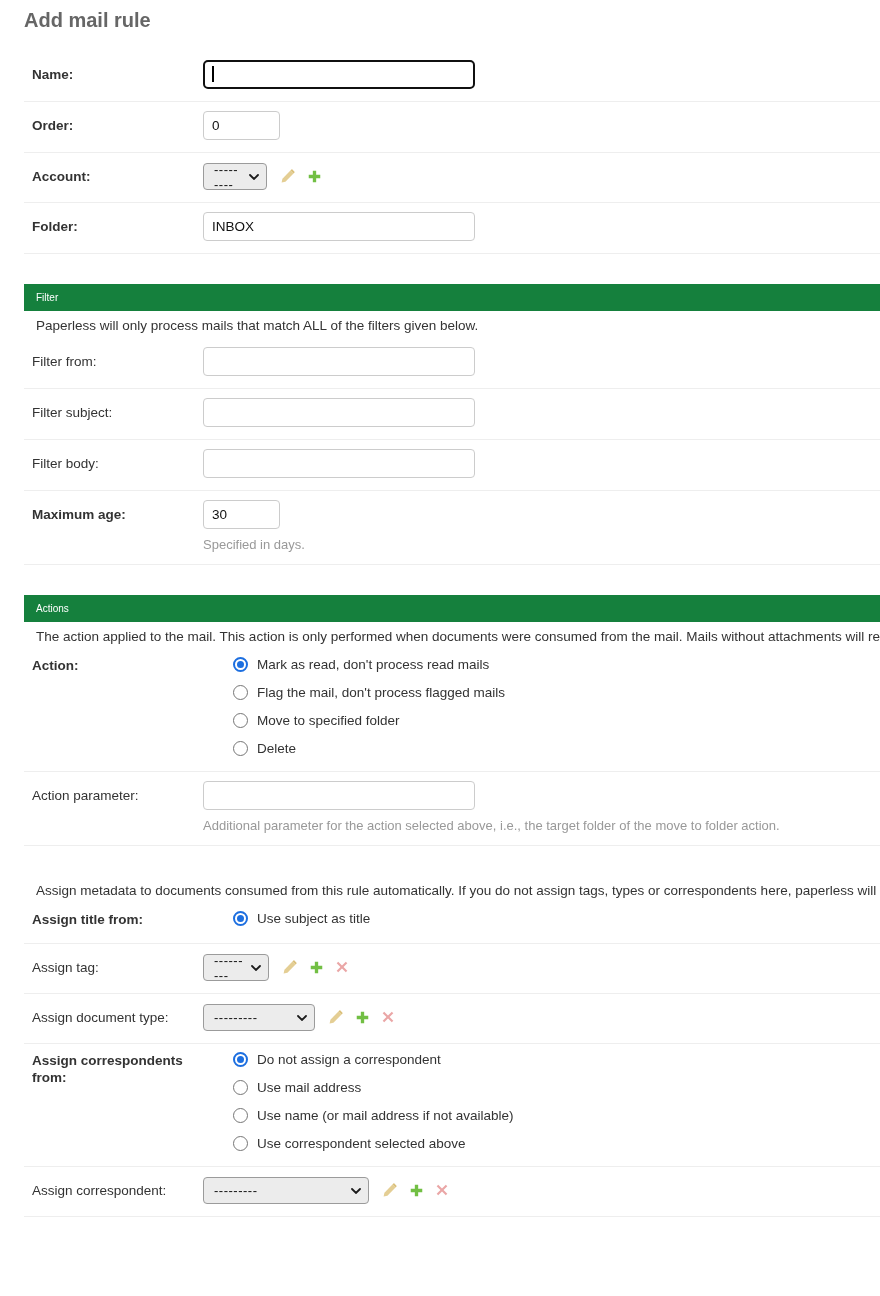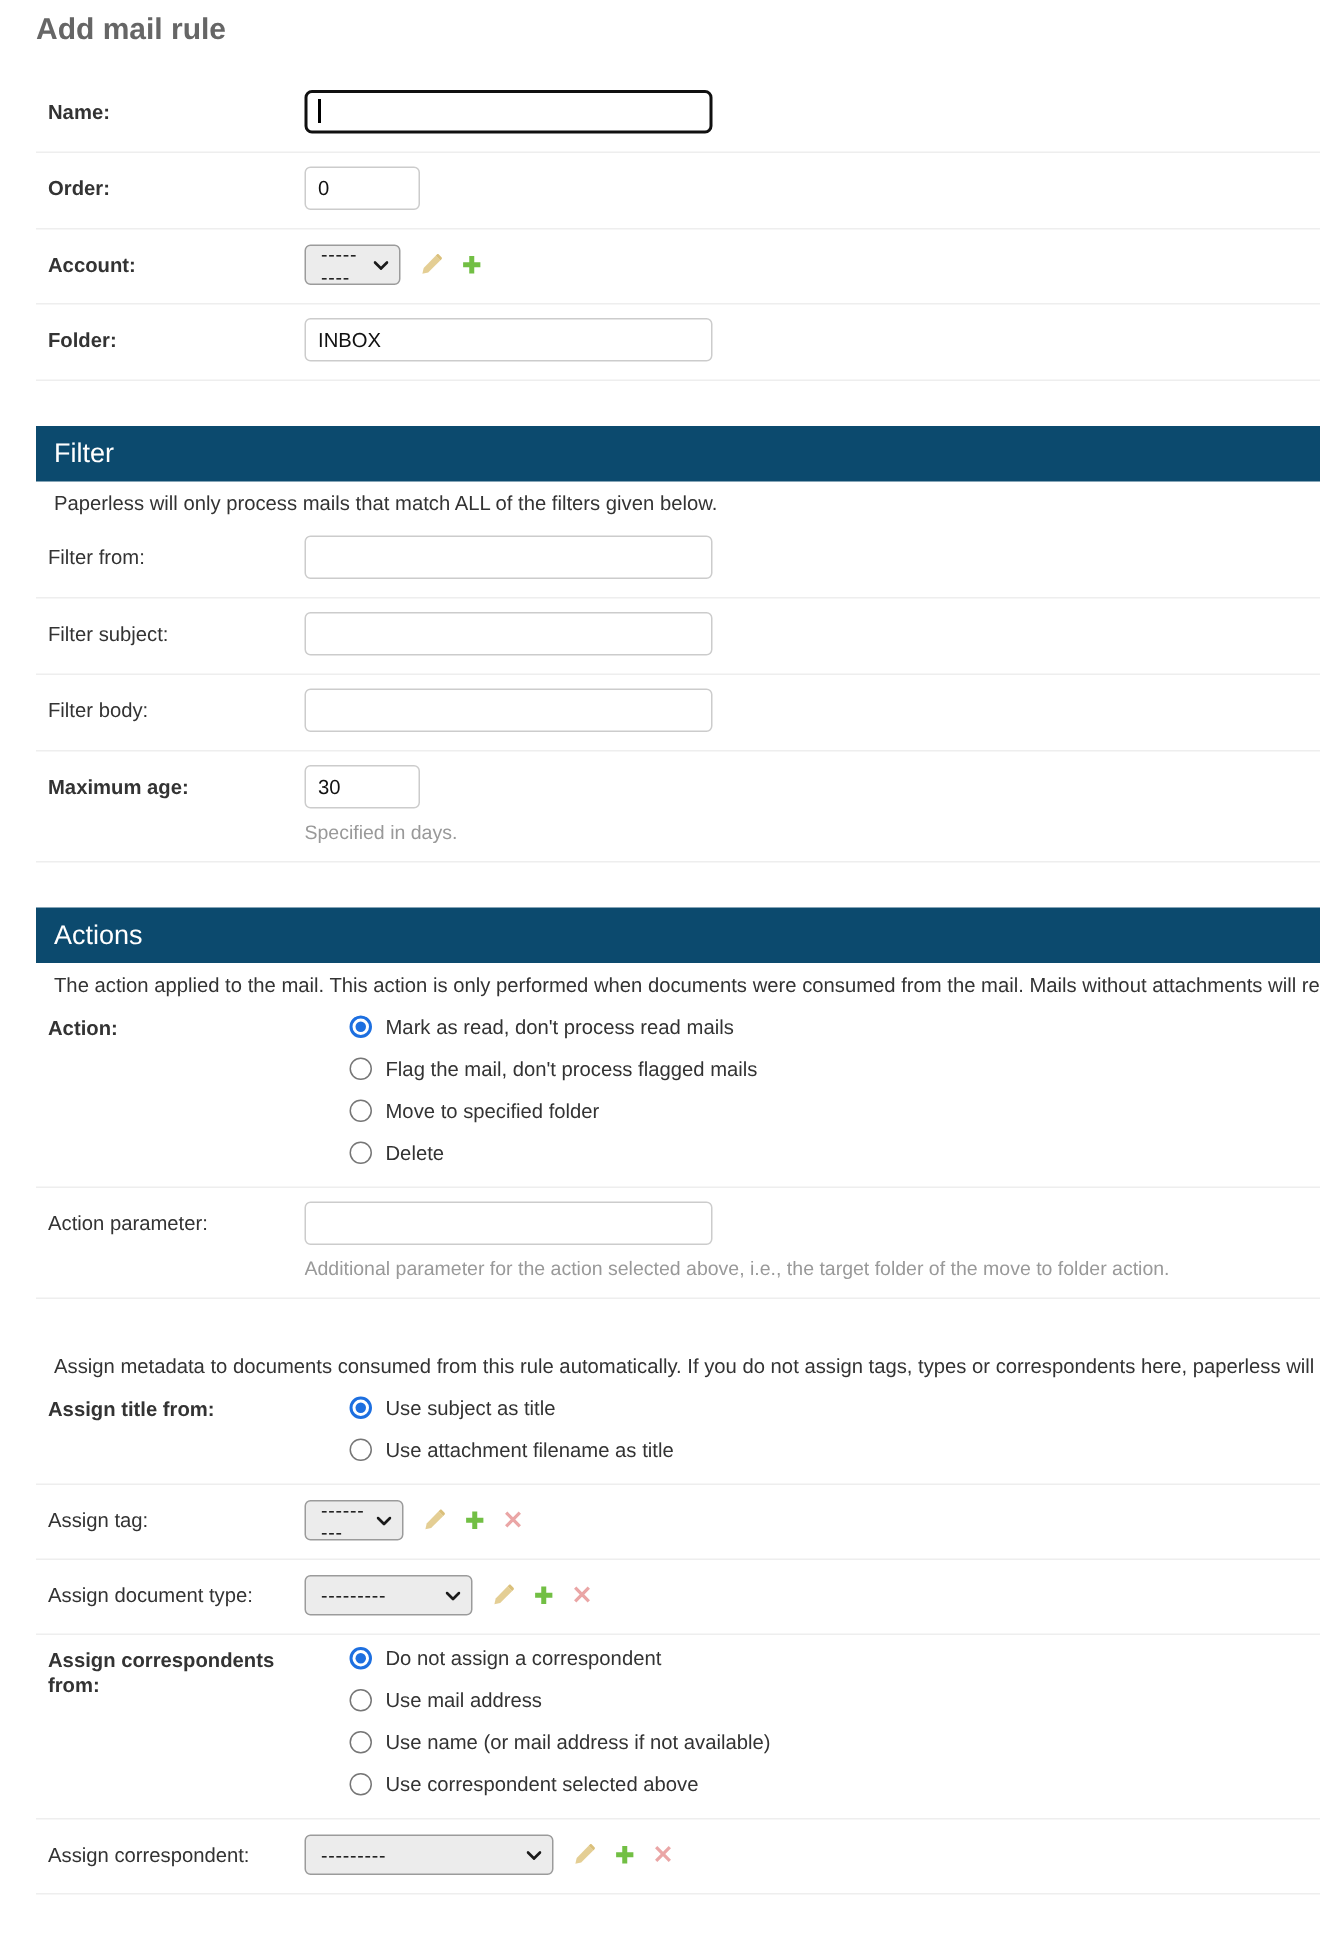--- a/index.html
+++ b/index.html
@@ -11,22 +11,22 @@
     font-size: 13.5px;
   }
   h1.page-title {
     margin: 0 0 0 24px; padding: 9px 0 19px 0;
     font-size: 20px; font-weight: 700; color: #666;
   }
   .module { margin-left: 24px; }
   .module + .module { margin-top: 30px; }
   h2.section-header {
     margin: 0; padding: 8px 12px;
-    background: #0c4a6e; color: #fff;
-    font-size: 18px; font-weight: 400;
+    background: #15803d; color: #fff;
+    font-size: 10px; font-weight: 400;
     white-space: nowrap; overflow: hidden;
   }
   p.section-desc {
     margin: 0; padding: 6px 12px 4px 12px;
     font-size: 13.5px; color: #333; line-height: 17px;
     white-space: nowrap; overflow: hidden;
   }
   .form-row {
     display: flex; align-items: flex-start;
     padding: 9px 0 12px 8px;
@@ -211,24 +211,20 @@
   <p class="section-desc">Assign metadata to documents consumed from this rule automatically. If you do not assign tags, types or correspondents here, paperless will still process all matching rules that you have defined.</p>
   <div class="form-row radios">
     <label class="flabel required">Assign title from:</label>
     <div class="field">
       <div class="radio-option">
         <span class="radio checked">
             <span class="dot"></span>
           </span>
         <span class="radio-label">Use subject as title</span>
       </div>
-      <div class="radio-option">
-        <span class="radio"></span>
-        <span class="radio-label">Use attachment filename as title</span>
-      </div>
     </div>
   </div>
   <div class="form-row">
     <label class="flabel">Assign tag:</label>
     <div class="field field-flex">
       <div class="selectbox w-tag">
         <span class="sel-text">---------</span>
         <svg width="10" height="6" viewBox="0 0 10 6">
             <path d="M1 1l4 4 4-4" stroke="#1b1b1b" stroke-width="1.8" fill="none" stroke-linecap="round"></path>
           </svg>

